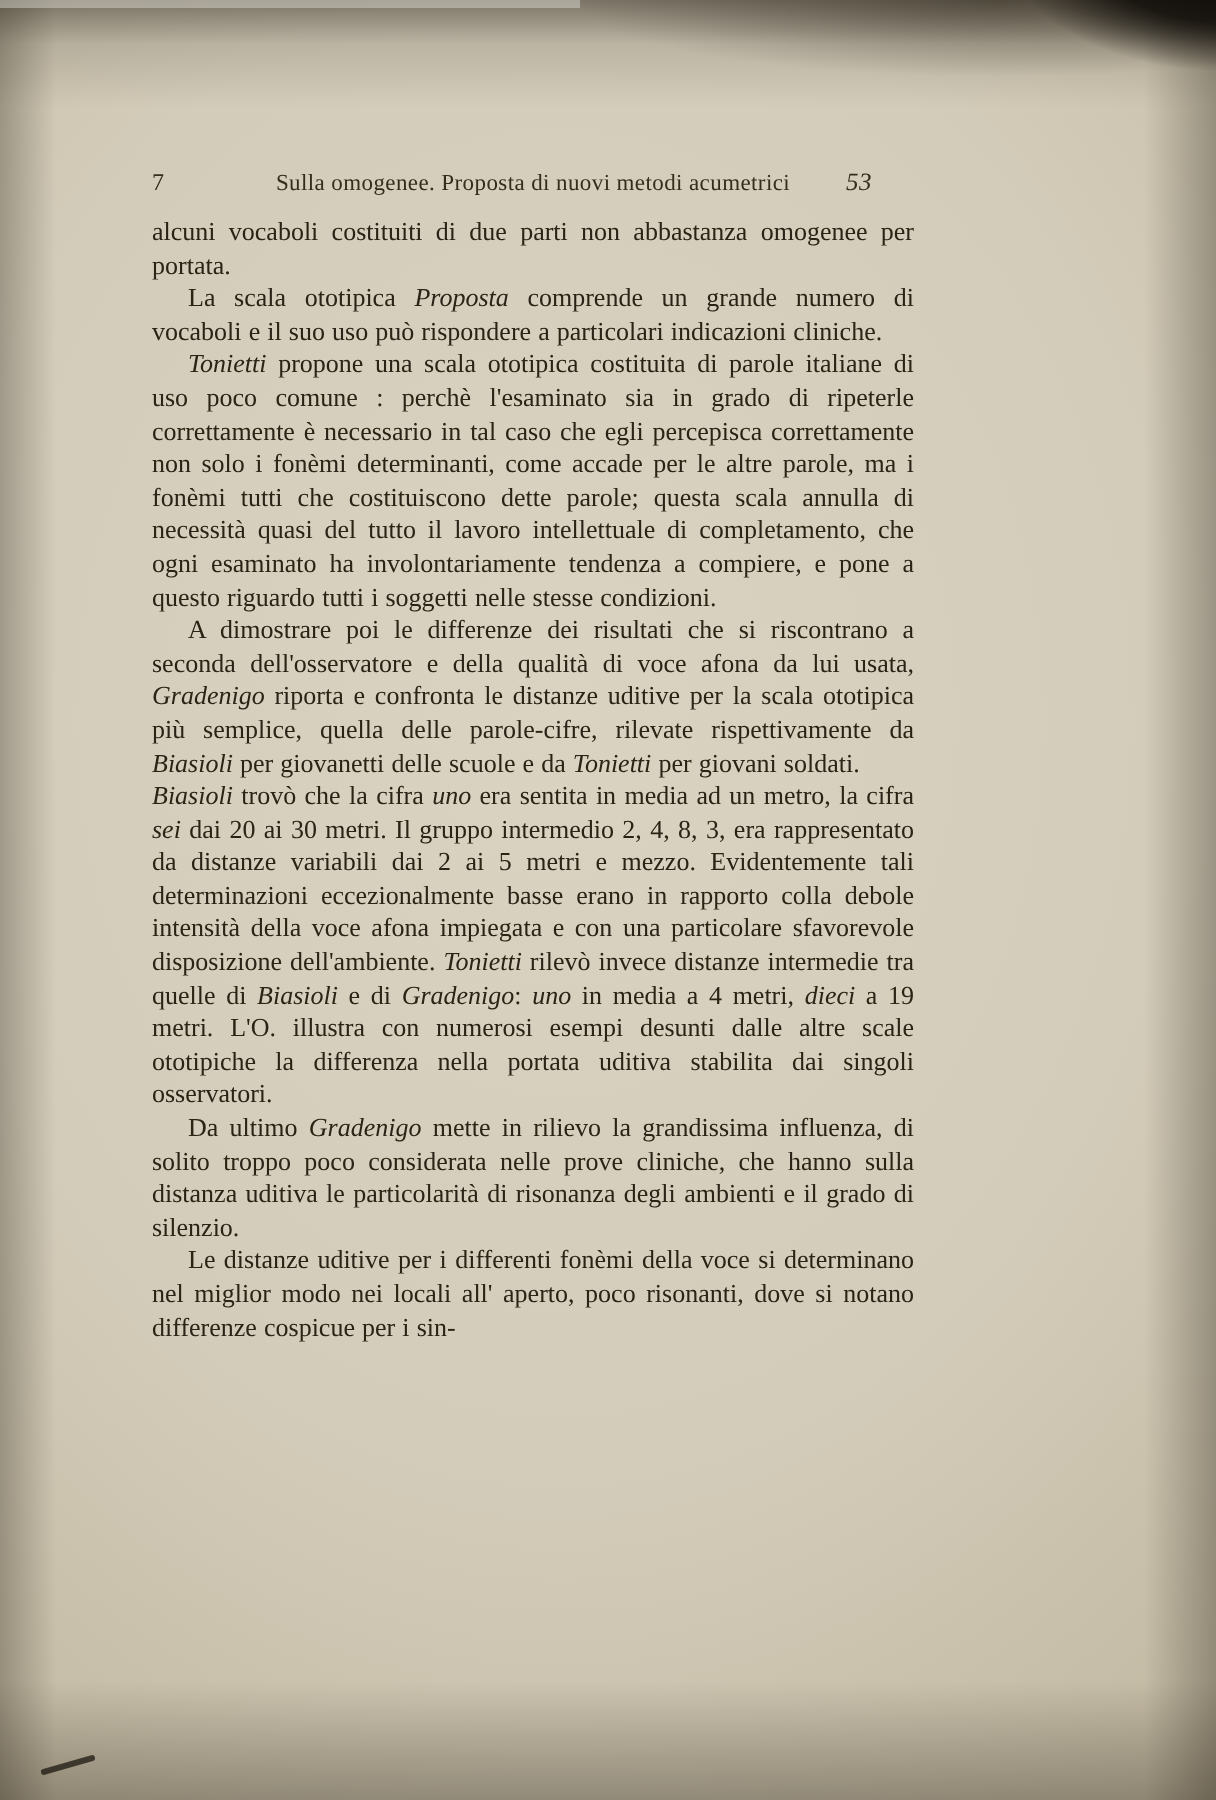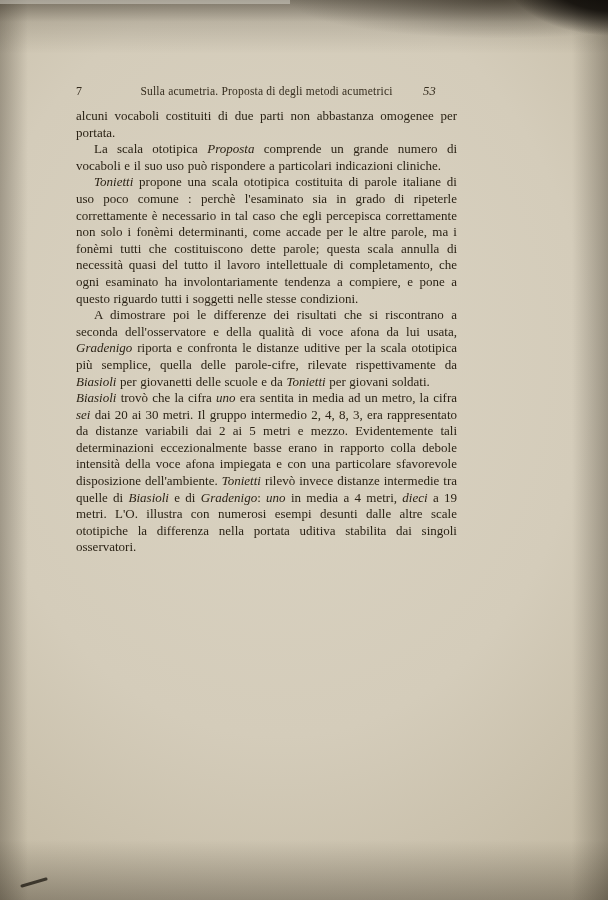--- a/index.html
+++ b/index.html
@@ -79,25 +79,27 @@
 </head>
 <body>
 
 <div class="scan">
 
   <div class="top-sliver"></div>
   <div class="mark-bottom-left"></div>
 
   <div class="header">
     <span class="page-num-left">7</span>
-    <span class="running-title">Sulla acumetria. Proposta di degli metodi acumetrici</span>
+    <span class="running-title">Sulla omogenee. Proposta di nuovi metodi acumetrici</span>
     <span class="page-num-right">53</span>
   </div>
 
   <div class="text-block" id="paragraphs">
       <p>alcuni vocaboli costituiti di due parti non abbastanza omogenee per portata.</p>
       <p class="indent">La scala ototipica <i>Proposta</i> comprende un grande numero di vocaboli e il suo uso può rispondere a particolari indicazioni cliniche.</p>
       <p class="indent"><i>Tonietti</i> propone una scala ototipica costituita di parole italiane di uso poco comune : perchè l'esaminato sia in grado di ripeterle correttamente è necessario in tal caso che egli percepisca correttamente non solo i fonèmi determinanti, come accade per le altre parole, ma i fonèmi tutti che costituiscono dette parole; questa scala annulla di necessità quasi del tutto il lavoro intellettuale di completamento, che ogni esaminato ha involontariamente tendenza a compiere, e pone a questo riguardo tutti i soggetti nelle stesse condizioni.</p>
       <p class="indent">A dimostrare poi le differenze dei risultati che si riscontrano a seconda dell'osservatore e della qualità di voce afona da lui usata, <i>Gradenigo</i> riporta e confronta le distanze uditive per la scala ototipica più semplice, quella delle parole-cifre, rilevate rispettivamente da <i>Biasioli</i> per giovanetti delle scuole e da <i>Tonietti</i> per giovani soldati.</p>
       <p><i>Biasioli</i> trovò che la cifra <i>uno</i> era sentita in media ad un metro, la cifra <i>sei</i> dai 20 ai 30 metri. Il gruppo intermedio 2, 4, 8, 3, era rappresentato da distanze variabili dai 2 ai 5 metri e mezzo. Evidentemente tali determinazioni eccezionalmente basse erano in rapporto colla debole intensità della voce afona impiegata e con una particolare sfavorevole disposizione dell'ambiente. <i>Tonietti</i> rilevò invece distanze intermedie tra quelle di <i>Biasioli</i> e di <i>Gradenigo</i>: <i>uno</i> in media a 4 metri, <i>dieci</i> a 19 metri. L'O. illustra con numerosi esempi desunti dalle altre scale ototipiche la differenza nella portata uditiva stabilita dai singoli osservatori.</p>
+      <p class="indent">Da ultimo <i>Gradenigo</i> mette in rilievo la grandissima influenza, di solito troppo poco considerata nelle prove cliniche, che hanno sulla distanza uditiva le particolarità di risonanza degli ambienti e il grado di silenzio.</p>
+      <p class="indent">Le distanze uditive per i differenti fonèmi della voce si determinano nel miglior modo nei locali all' aperto, poco risonanti, dove si notano differenze cospicue per i sin-</p>
     </div>
 
 </div>
 
 </body></html>

